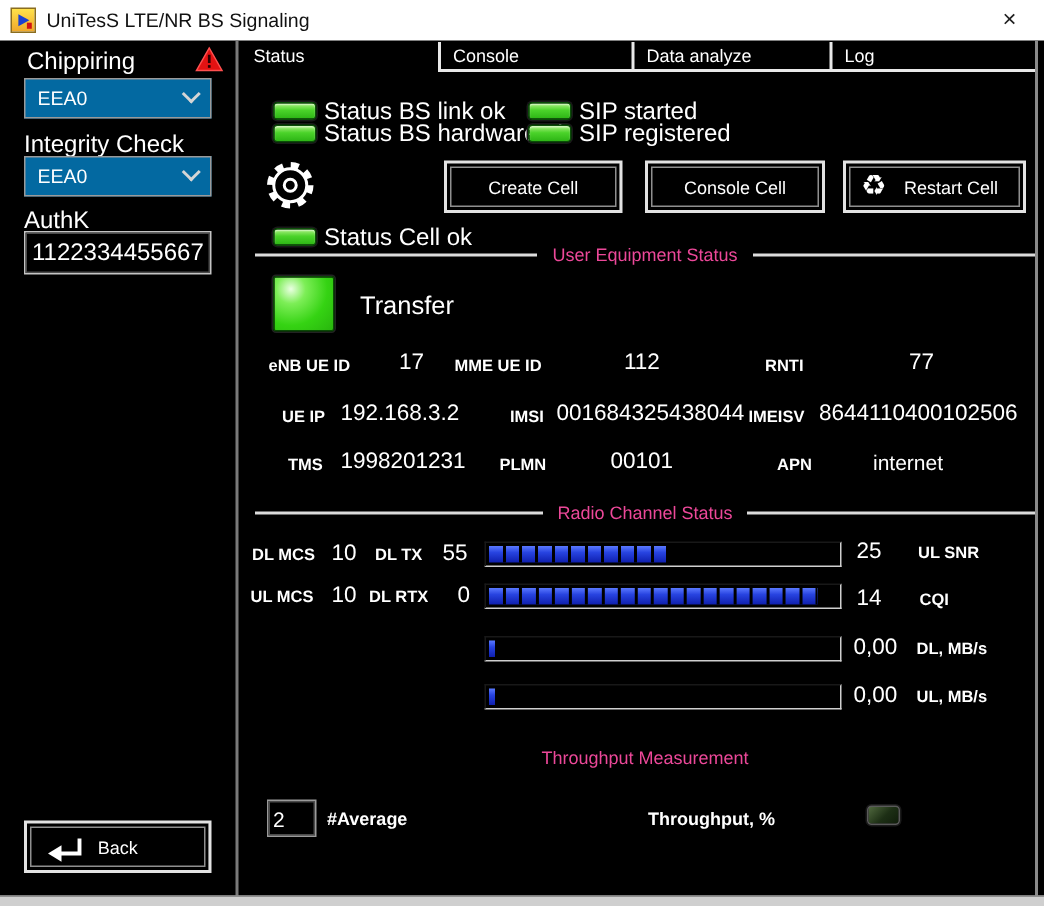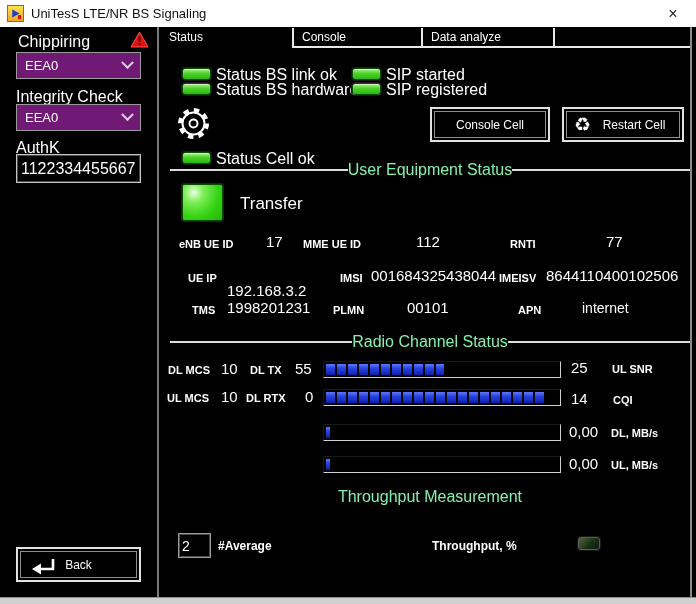--- a/index.html
+++ b/index.html
@@ -16,21 +16,21 @@
   .close-btn { position:absolute; left:650px; top:0; width:46px; height:27px;
                display:flex; align-items:center; justify-content:center;
                font-size:16px; color:#222; cursor:pointer; }
 
   
   .lbl  { position:absolute; font-size:11px; font-weight:700; color:#fff; white-space:nowrap; }
   .val  { position:absolute; font-size:15px; font-weight:400; color:#fff; white-space:nowrap; }
   .txt12{ position:absolute; font-size:16px; color:#fff; white-space:nowrap; }
 
   
-  .dd { position:absolute; left:16px; width:125px; height:27px; background:#701a75;
+  .dd { position:absolute; left:16px; width:125px; height:27px; background:#0369a1;
         border:1px solid #9a9a9a; display:flex; align-items:center; padding:0 8px;
         color:#fff; font-size:13px; cursor:pointer; }
   .chev { margin-left:auto; width:9px; height:9px; border-right:2px solid #d5d5d5;
           border-bottom:2px solid #d5d5d5; transform:rotate(45deg) translate(-2px,-2px); }
   .textfield { position:absolute; left:16px; background:#000; border:1px solid #c4c4c4;
                box-shadow:inset 0 0 0 1px #4c4c4c; color:#fff; font-family:inherit; }
 
   
   .tab { position:absolute; top:28px; height:20px; color:#fff; font-size:12px;
          padding-top:2px; cursor:pointer; }
@@ -50,21 +50,21 @@
                background:radial-gradient(circle at 28% 22%, #eaffe2 0%, #7dee57 25%, #35d313 62%, #28b60d 100%); }
 
   
   .btn { position:absolute; background:#000; border:2px solid #e2e2e2;
          box-shadow:inset 0 0 0 2px #000, inset 0 0 0 3px #8f8f8f;
          color:#fff; font-size:12px; display:flex; align-items:center; justify-content:center;
          cursor:pointer; white-space:nowrap; }
 
   
   .sep { position:absolute; left:170px; width:520px; height:14px; display:flex;
-         align-items:center; color:#86efac; font-size:16px; white-space:nowrap; }
+         align-items:center; gap:10px; color:#ec4899; font-size:12px; white-space:nowrap; }
   .sep .line { flex:1; height:2px; background:#dcdcdc; }
 
   
   .bar { position:absolute; left:323px; width:238px; height:17px; background:#000;
          border-top:1px solid #181818; border-left:1px solid #181818;
          border-bottom:1px solid #cfcfcf; border-right:1px solid #cfcfcf; }
   .bar .fill { position:absolute; left:2px; top:2px; bottom:2px;
          background-image:
             repeating-linear-gradient(90deg, rgba(0,0,0,0) 0 9px, #000 9px 11px),
             linear-gradient(180deg,#5a79ff 0%,#2743e0 40%,#0f1fae 100%); }
@@ -126,20 +126,23 @@
 
   <div class="tab" style="left:159px; width:133px; padding-left:10px;">
     <span>Status</span>
   </div>
   <div class="tab" style="left:294px; width:126px; padding-left:8px;">
     <span>Console</span>
   </div>
   <div class="tab" style="left:423px; width:128px; padding-left:8px;">
     <span>Data analyze</span>
   </div>
+  <div class="tab" style="left:555px; width:135px; padding-left:8px;">
+    <span>Log</span>
+  </div>
   <div class="vdiv" style="left:292px;"></div>
   <div class="vdiv" style="left:421px;"></div>
   <div class="vdiv" style="left:553px;"></div>
   <div class="tab-underline"></div>
 
   <div class="led on" style="left:182px; top:68px;"></div>
   <span class="txt12" style="left:216px; top:66px;">Status BS link ok</span>
   <div class="led on" style="left:182px; top:83px;"></div>
   <span class="txt12" style="left:216px; top:81px;">Status BS hardware ok</span>
   <div class="led on" style="left:352px; top:68px;"></div>
@@ -148,20 +151,23 @@
   <span class="txt12" style="left:386px; top:81px;">SIP registered</span>
 
   <svg style="position:absolute; left:176px; top:106px;" width="35" height="35" viewBox="0 0 35 35">
     <g fill="none" stroke="#fff">
       <circle cx="17.5" cy="17.5" r="13" stroke-width="5" stroke-dasharray="5.2 5"></circle>
       <circle cx="17.5" cy="17.5" r="11" stroke-width="2"></circle>
       <circle cx="17.5" cy="17.5" r="4" stroke-width="2"></circle>
     </g>
   </svg>
 
+  <div class="btn" style="left:296px; top:107px; width:119px; height:35px;">
+    <span>Create Cell</span>
+  </div>
   <div class="btn" style="left:430px; top:107px; width:120px; height:35px;">
     <span>Console Cell</span>
   </div>
   <div class="btn" style="left:562px; top:107px; width:122px; height:35px;">
     <span style="position:absolute; left:10px; font-size:19px; line-height:1;">♻</span>
     <span style="padding-left:22px;">Restart Cell</span>
   </div>
 
   <div class="led on" style="left:182px; top:152px;"></div>
   <span class="txt12" style="left:216px; top:150px;">Status Cell ok</span>
@@ -176,21 +182,21 @@
   <span class="val" style="left:240px; top:194px; font-size:17px;">Transfer</span>
 
   <span class="lbl" style="left:179px; top:238px;">eNB UE ID</span>
   <span class="val" style="left:266px; top:233px;">17</span>
   <span class="lbl" style="left:303px; top:238px;">MME UE ID</span>
   <span class="val" style="left:416px; top:233px;">112</span>
   <span class="lbl" style="left:510px; top:238px;">RNTI</span>
   <span class="val" style="left:606px; top:233px;">77</span>
 
   <span class="lbl" style="left:188px; top:272px;">UE IP</span>
-  <span class="val" style="left:227px; top:267px;margin-top:15px;">192.168.3.2</span>
+  <span class="val" style="left:227px; top:267px;">192.168.3.2</span>
   <span class="lbl" style="left:340px; top:272px;">IMSI</span>
   <span class="val" style="left:371px; top:267px;">001684325438044</span>
   <span class="lbl" style="left:499px; top:272px;">IMEISV</span>
   <span class="val" style="left:546px; top:267px;">8644110400102506</span>
 
   <span class="lbl" style="left:192px; top:304px;">TMS</span>
   <span class="val" style="left:227px; top:299px;">1998201231</span>
   <span class="lbl" style="left:333px; top:304px;">PLMN</span>
   <span class="val" style="left:407px; top:299px;">00101</span>
   <span class="lbl" style="left:518px; top:304px;">APN</span>

